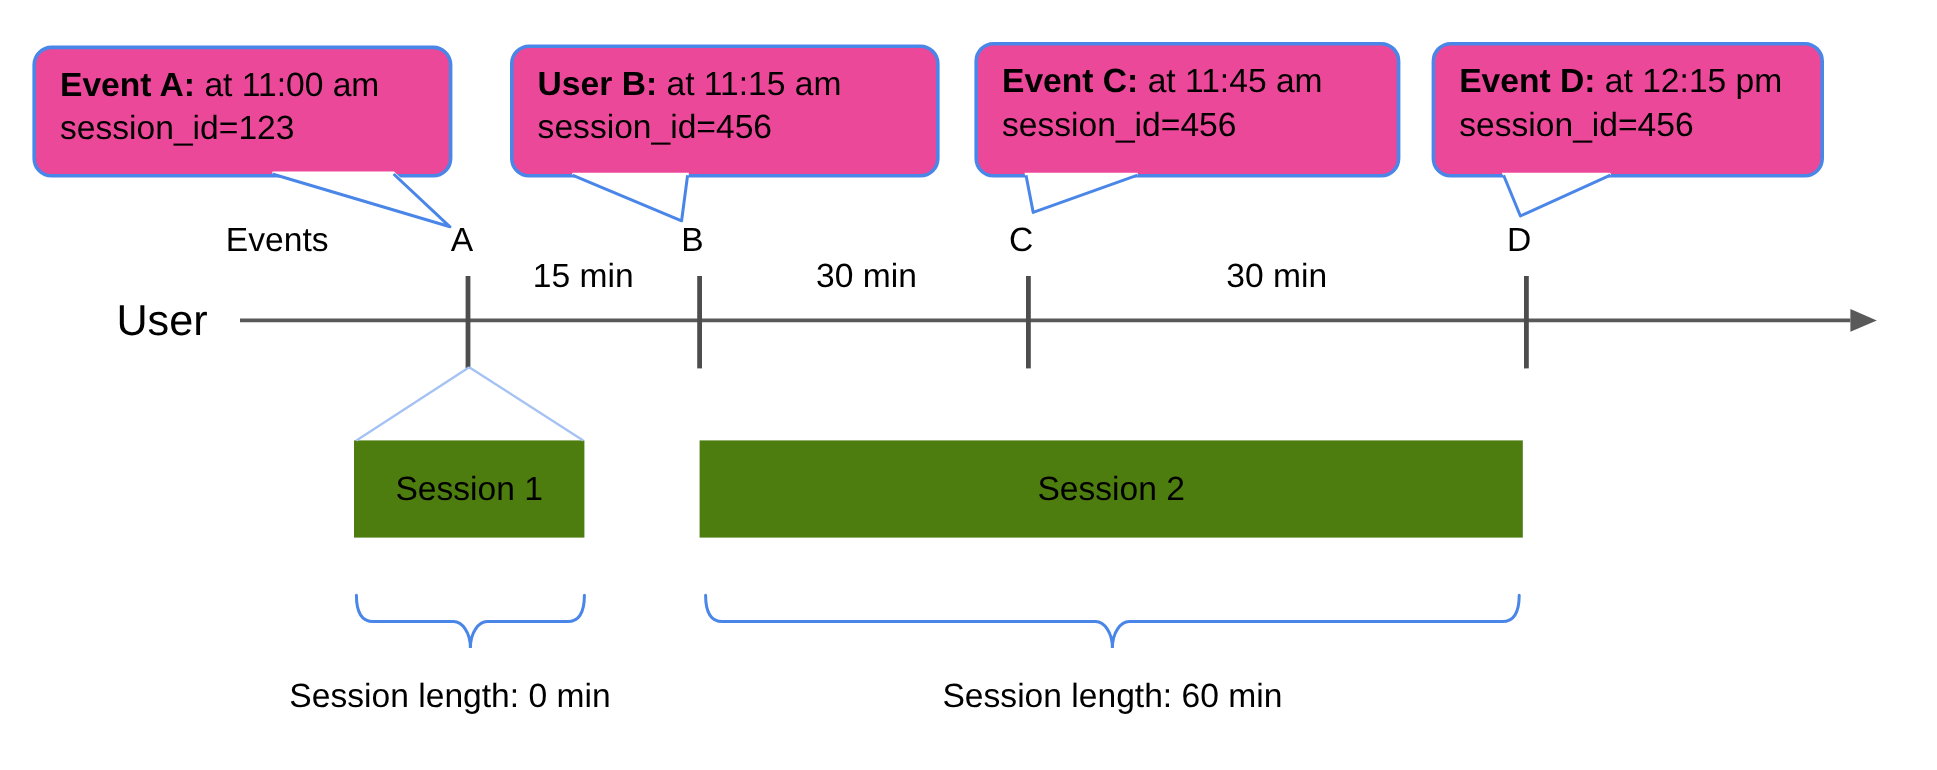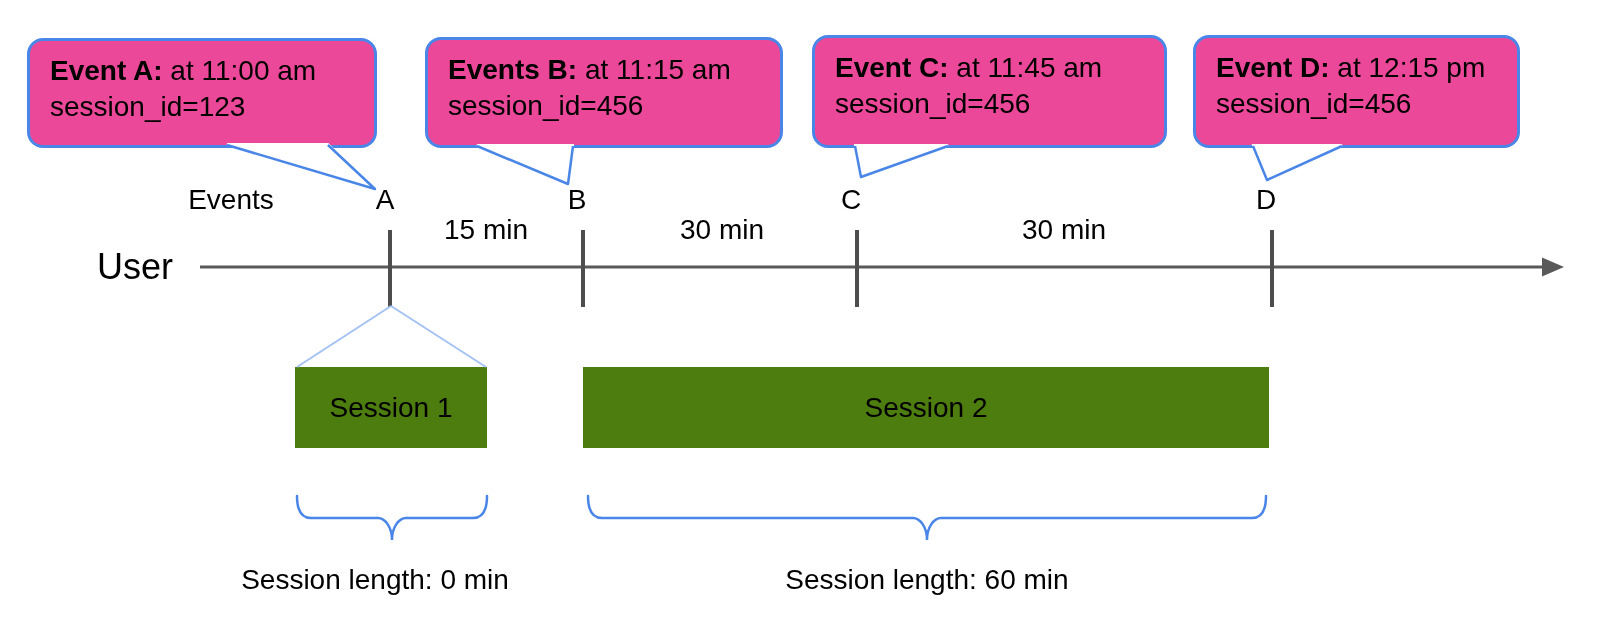--- a/index.html
+++ b/index.html
@@ -43,21 +43,21 @@
 <body>
 
 <div class="canvas">
 
   <div class="callout" style="left:27px;top:38px;width:350px;height:110px;">
     <div class="t1"><b>Event A:</b><span> at 11:00 am</span></div>
     <div class="t2">session_id=123</div>
   </div>
 
   <div class="callout" style="left:425px;top:37px;width:358px;height:111px;">
-    <div class="t1"><b>Events B:</b><span> at 11:15 am</span></div>
+    <div class="t1"><b>User B:</b><span> at 11:15 am</span></div>
     <div class="t2">session_id=456</div>
   </div>
 
   <div class="callout" style="left:812px;top:35px;width:355px;height:113px;">
     <div class="t1"><b>Event C:</b><span> at 11:45 am</span></div>
     <div class="t2">session_id=456</div>
   </div>
 
   <div class="callout" style="left:1193px;top:35px;width:327px;height:113px;">
     <div class="t1"><b>Event D:</b><span> at 12:15 pm</span></div>

